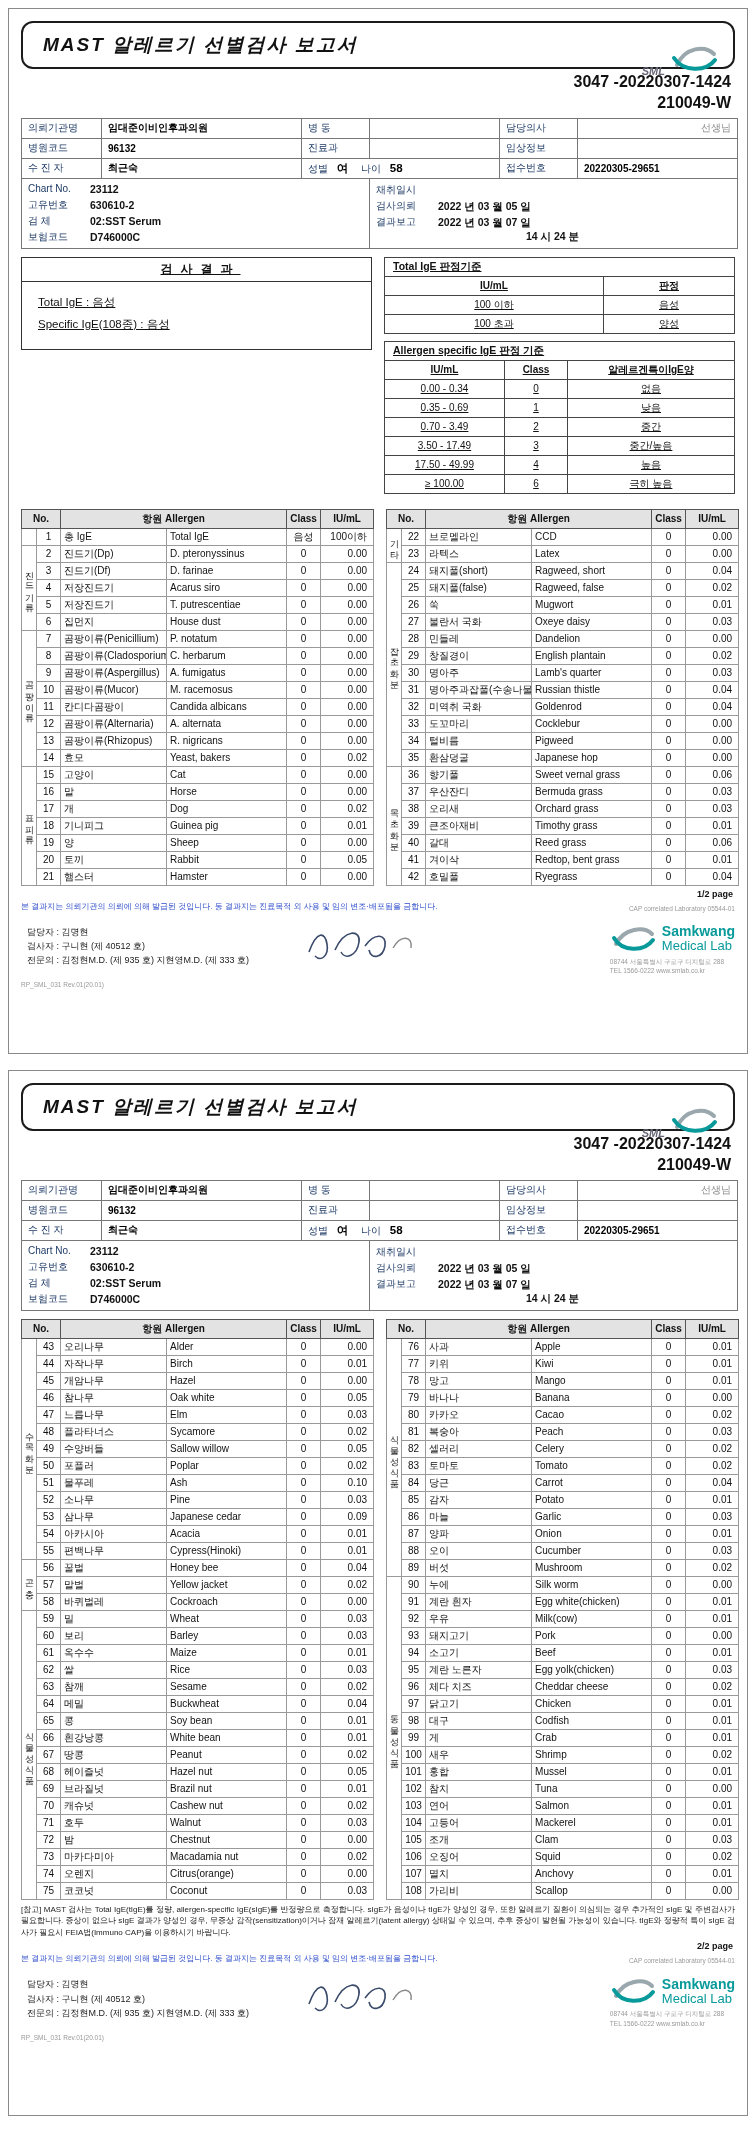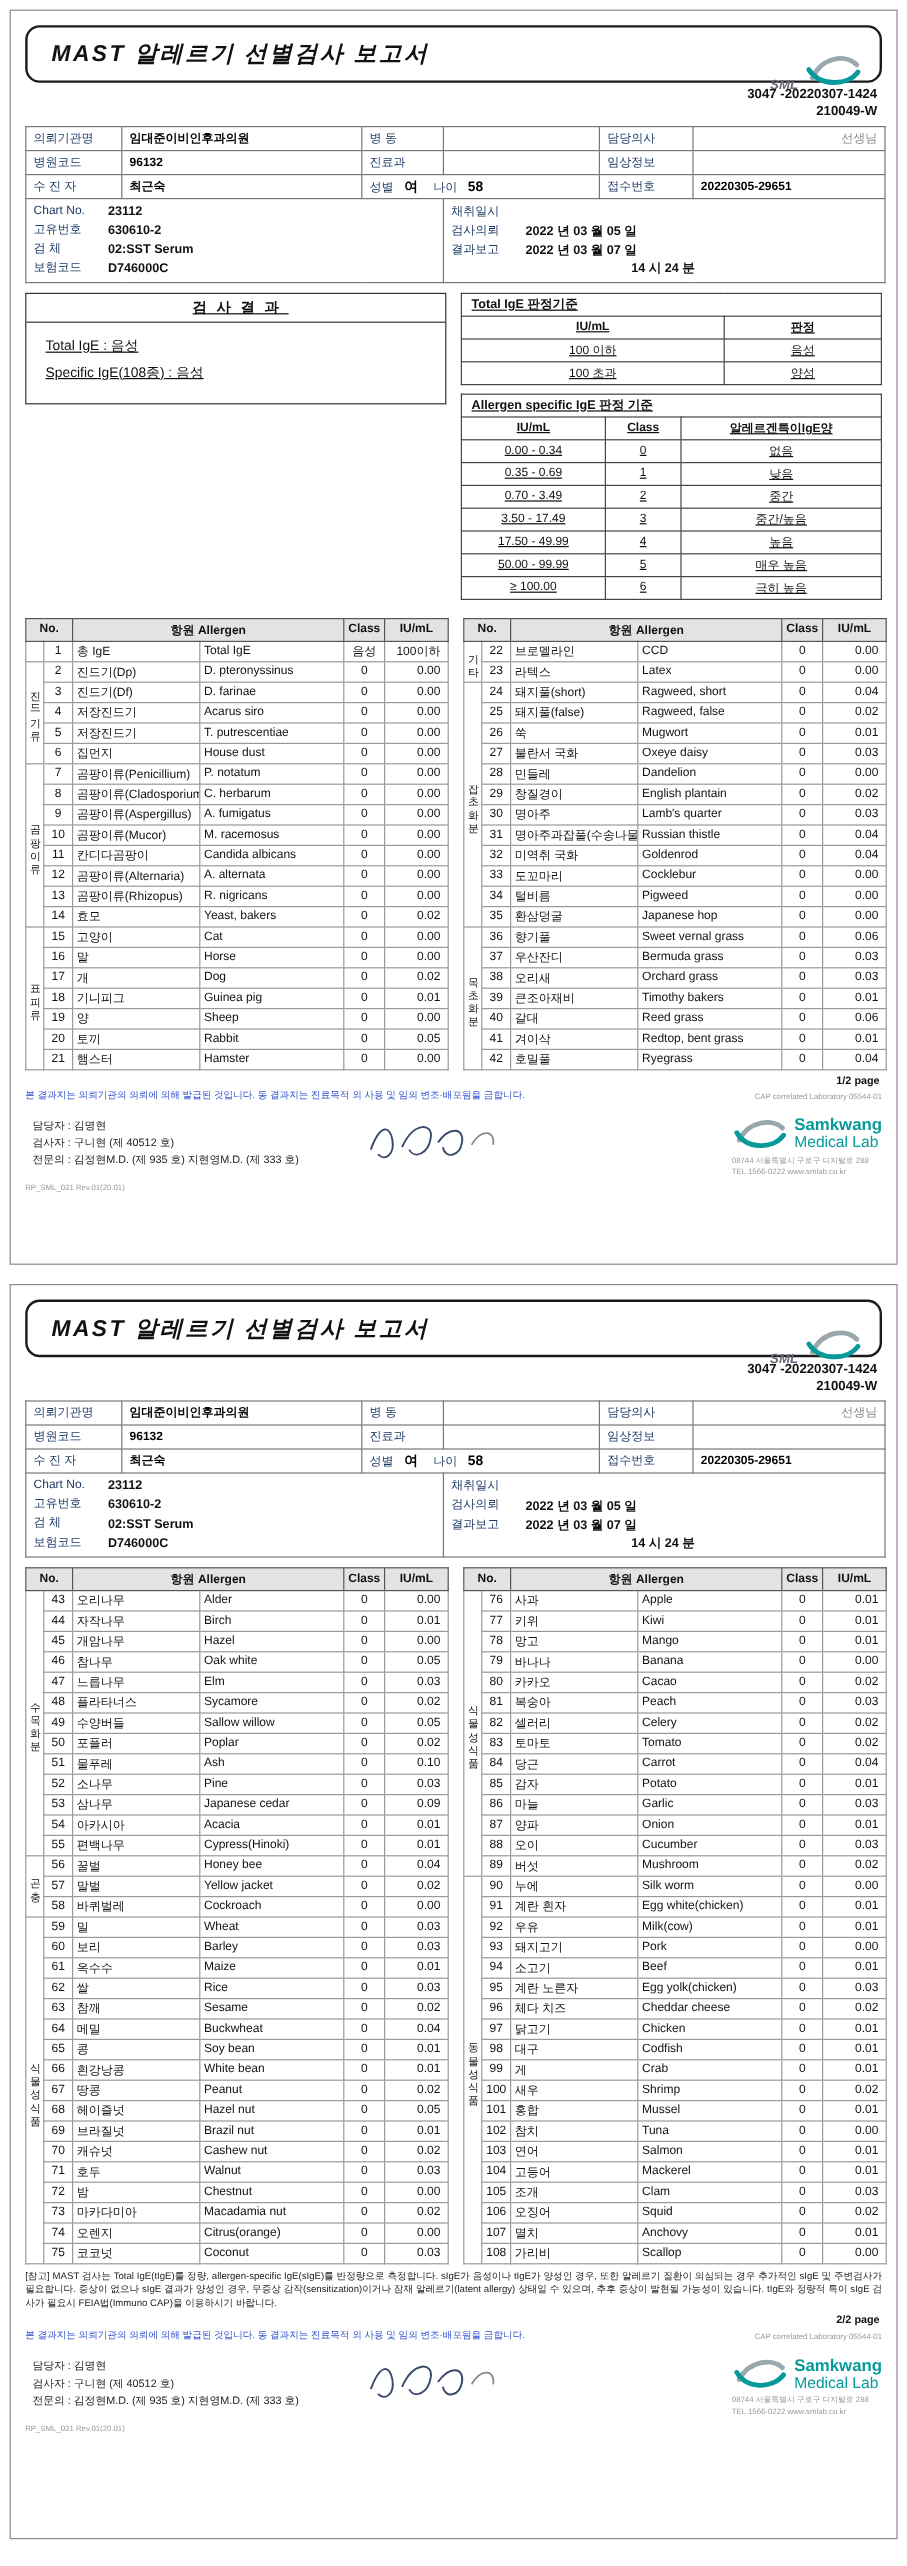--- a/index.html
+++ b/index.html
@@ -5,21 +5,21 @@
   * { margin:0; padding:0; box-sizing:border-box; }
   html,body { background:#fff; }
   body { width:756px; font-family:"Liberation Sans","DejaVu Sans",sans-serif; color:#111; }
   .page { width:740px; height:1046px; margin:8px auto 16px; border:1px solid #8a8a8a; background:#fff;
           position:relative; padding:0 12px; overflow:hidden; }
   
   .title-box { margin-top:12px; height:48px; border:2px solid #1b1b1b; border-radius:12px;
                display:flex; align-items:center; padding:0 20px; position:relative; }
   .title-box h1 { font-size:19px; font-weight:bold; letter-spacing:2px;font-style:italic; }
   .logo-top { position:absolute; right:14px; top:18px; display:flex; align-items:flex-end; gap:4px; }
-  .doc-ids { text-align:right; font-size:11px; font-weight:bold; line-height:1.3; margin:3px 4px 4px 0; }
+  .doc-ids { text-align:right; font-size:16px; font-weight:bold; line-height:1.3; margin:3px 4px 4px 0; }
   
   .ptable { width:716px; border-collapse:collapse; table-layout:fixed; border:1.5px solid #333; }
   .ptable td { border:1px solid #777; font-size:10px; padding:2px 6px; height:20px; vertical-align:middle; }
   .lbl { color:#1e3a66; }
   .val { font-weight:bold; font-size:11.5px; color:#000; }
   .dim { color:#8a8a8a; font-weight:normal; font-size:10px; text-align:right; }
   .pblock { vertical-align:top; }
   .pblock .line { display:flex; font-size:10px; line-height:1.55; }
   .pblock .plbl { width:62px; color:#1e3a66; flex:0 0 62px; }
   .pblock .pval { font-weight:bold; font-size:10.5px; }
@@ -222,25 +222,20 @@
               <td>3.50 - 17.49</td>
               <td>3</td>
               <td>중간/높음</td>
             </tr>
             <tr>
               <td>17.50 - 49.99</td>
               <td>4</td>
               <td>높음</td>
             </tr>
             <tr>
-              <td>50.00 - 99.99</td>
-              <td>5</td>
-              <td>매우 높음</td>
-            </tr>
-            <tr>
               <td>≥ 100.00</td>
               <td>6</td>
               <td>극히 높음</td>
             </tr>
           </tbody>
       </table>
     </div>
   </div>
 
   <div class="grid2">
@@ -551,21 +546,21 @@
           <tr>
             <td class="no">38</td>
             <td class="kr">오리새</td>
             <td class="en">Orchard grass</td>
             <td class="cls">0</td>
             <td class="iu">0.03</td>
           </tr>
           <tr>
             <td class="no">39</td>
             <td class="kr">큰조아재비</td>
-            <td class="en">Timothy bakers</td>
+            <td class="en">Timothy grass</td>
             <td class="cls">0</td>
             <td class="iu">0.01</td>
           </tr>
           <tr>
             <td class="no">40</td>
             <td class="kr">갈대</td>
             <td class="en">Reed grass</td>
             <td class="cls">0</td>
             <td class="iu">0.06</td>
           </tr>

